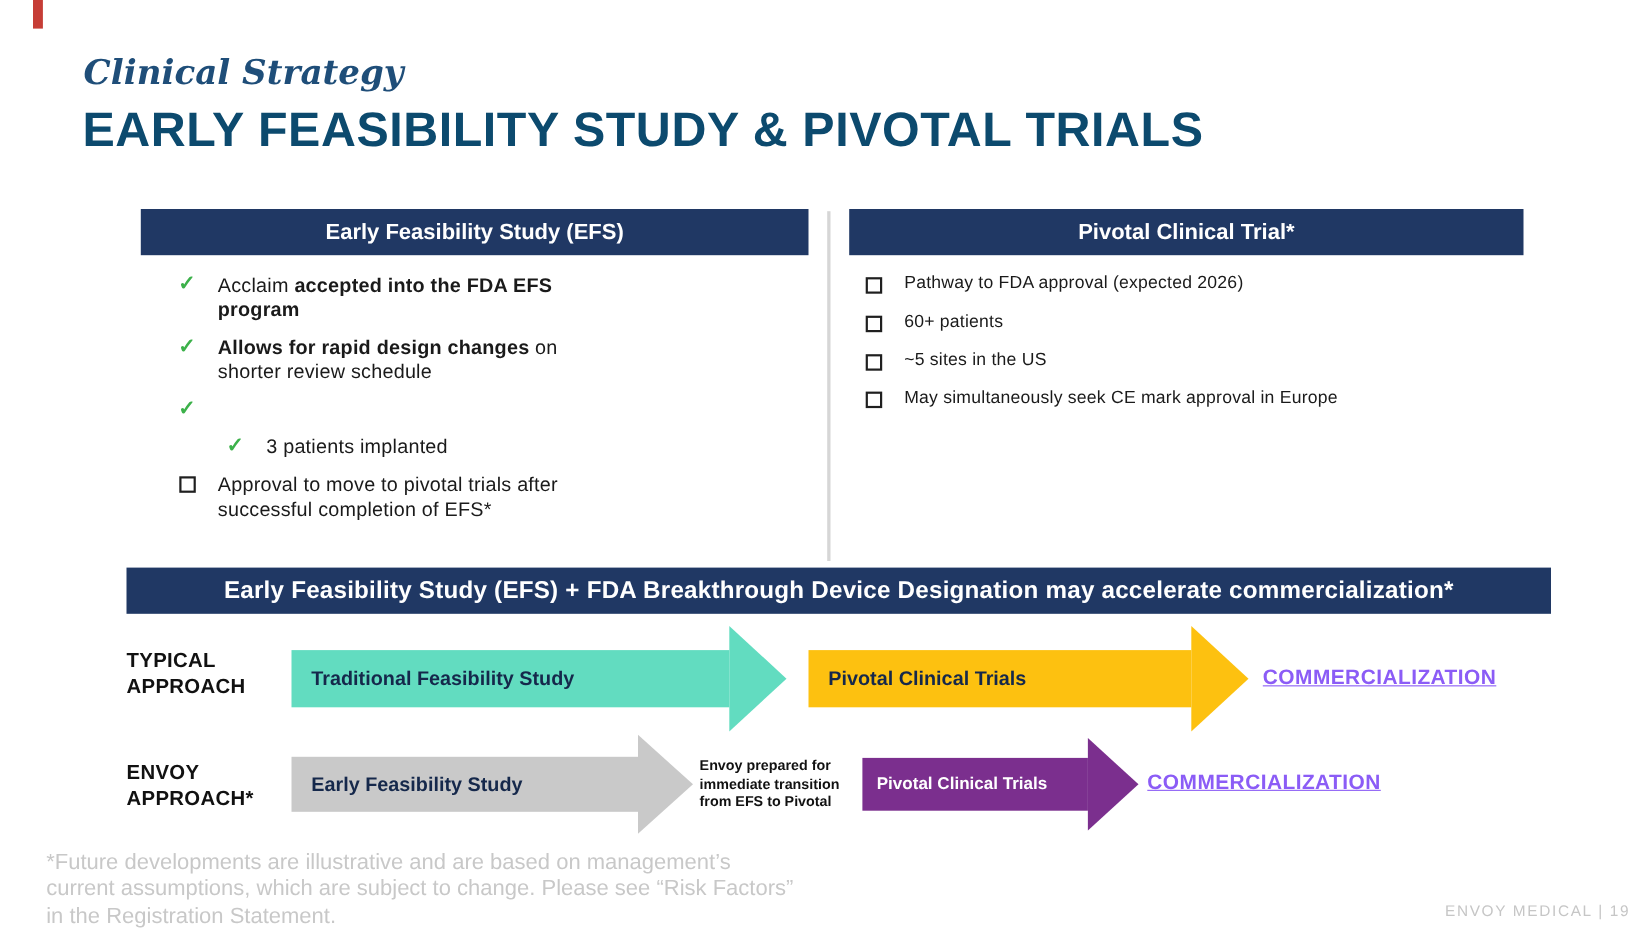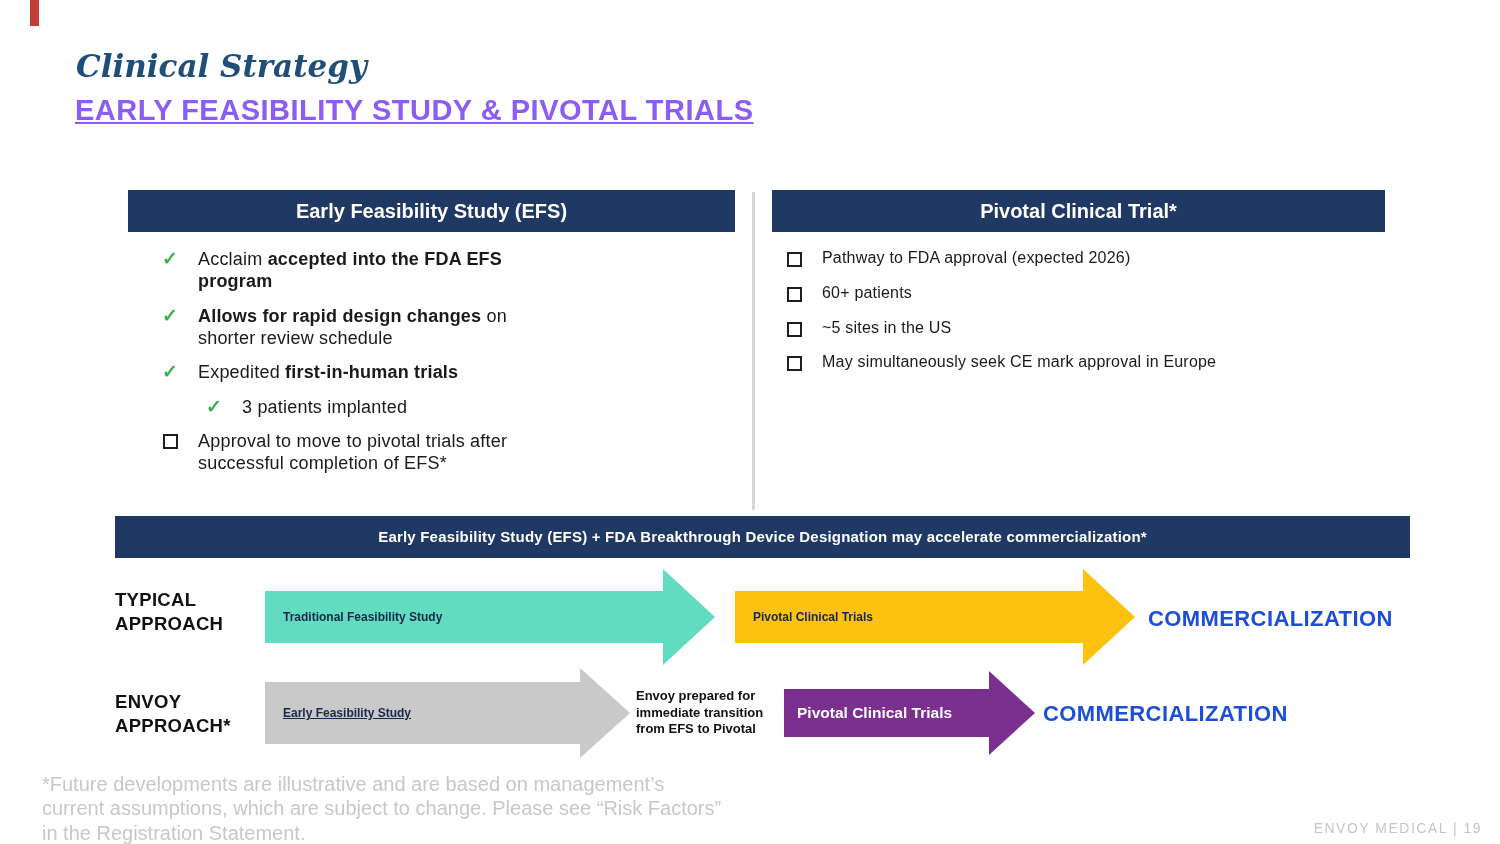--- a/index.html
+++ b/index.html
@@ -9,21 +9,21 @@
     font-family: "Liberation Sans", sans-serif; color: #1a1a1a; padding-left: 28px;
   }
   .accent { position: absolute; left: 30px; top: 0; width: 9px; height: 26px; background: #c63d36; }
   .kicker {
     position: absolute; left: 76px; top: 48px;
     font-family: "DejaVu Serif", serif; font-style: italic; font-weight: 700;
     font-size: 31px; color: #1f4e79;
   }
   .title {
     position: absolute; left: 75px; top: 94px; margin: 0;
-    font-size: 29px; font-weight: 700; letter-spacing: 0.5px; color: #8b5cf6; text-decoration: underline;
+    font-size: 44px; font-weight: 700; letter-spacing: 0.5px; color: #0c4a6e;
   }
   .panel-header {
     position: absolute; top: 190px; height: 42px; background: #203864;
     color: #fff; font-weight: 700; font-size: 20px; text-align: center; line-height: 42px;
   }
   .efs-header { left: 128px; width: 607px; }
   .piv-header { left: 772px; width: 613px; }
   .divider { position: absolute; left: 752px; top: 192px; width: 3px; height: 318px; background: #d6d6d6; }
 
   .efs-list { position: absolute; left: 162px; top: 248px; width: 440px; }
@@ -33,51 +33,51 @@
   .piv-list .li { margin-bottom: 15px; font-size: 16px; }
   .piv-list .txt { width: 560px; }
   .check { color: #3cb14a; font-weight: 700; font-size: 19px; width: 36px; flex: 0 0 36px; line-height: 1.15; }
   .sub { margin-left: 44px; }
   .sqwrap { width: 36px; flex: 0 0 36px; }
   .sq { display: block; width: 11px; height: 11px; border: 2.5px solid #1f1f1f; margin: 4px 0 0 1px; }
   b { font-weight: 700; }
 
   .banner {
     position: absolute; left: 115px; top: 516px; width: 1295px; height: 42px;
-    background: #203864; color: #fff; font-weight: 700; font-size: 15px;
+    background: #203864; color: #fff; font-weight: 700; font-size: 22px;
     text-align: center; line-height: 42px; letter-spacing: 0.2px;
   }
 
   .rowlabel {
     position: absolute; font-weight: 700; font-size: 18.5px; color: #111;
     line-height: 1.28; white-space: pre-line; letter-spacing: 0.3px;
   }
   .lab-typical { left: 115px; top: 588px; }
   .lab-envoy { left: 115px; top: 690px; }
 
   .arrow { position: absolute; display: flex; align-items: center; }
   .abody {
     display: flex; align-items: center; height: 52px; padding-left: 18px;
-    font-weight: 700; font-size: 12px; color: #15284b; box-sizing: border-box; white-space: nowrap;
+    font-weight: 700; font-size: 18px; color: #15284b; box-sizing: border-box; white-space: nowrap;
   }
   .ahead { width: 0; height: 0; border-top: 48px solid transparent; border-bottom: 48px solid transparent; }
   .arr-teal { left: 265px; top: 569px; }
   .arr-teal .abody { width: 398px; background: #62dcc0; }
   .arr-teal .ahead { border-left: 52px solid #62dcc0; }
   .arr-yellow { left: 735px; top: 569px; }
   .arr-yellow .abody { width: 348px; background: #fdc110; }
   .arr-yellow .ahead { border-left: 52px solid #fdc110; }
   .arr-gray { left: 265px; top: 668px; }
-  .arr-gray .abody { width: 315px; background: #c9c9c9; height: 62px; text-decoration: underline; }
+  .arr-gray .abody { width: 315px; background: #c9c9c9; height: 50px; }
   .arr-gray .ahead { border-top-width: 45px; border-bottom-width: 45px; border-left: 50px solid #c9c9c9; }
   .arr-purple { left: 784px; top: 671px; }
   .arr-purple .abody { width: 205px; background: #7b2f8e; height: 48px; color: #ffffff; font-size: 15.5px; padding-left: 13px; }
   .arr-purple .ahead { border-top-width: 42px; border-bottom-width: 42px; border-left: 46px solid #7b2f8e; }
 
-  .endlabel { position: absolute; font-weight: 700; font-size: 22px; color: #1d4ed8; letter-spacing: 0.4px; }
+  .endlabel { position: absolute; font-weight: 700; font-size: 19px; color: #8b5cf6; letter-spacing: 0.4px; text-decoration: underline; }
   .end-typical { left: 1148px; top: 606px; }
   .end-envoy { left: 1043px; top: 701px; }
 
   .note {
     position: absolute; left: 636px; top: 666px; width: 138px; height: 94px;
     display: flex; align-items: center; justify-content: center; text-align: left;
     font-weight: 700; font-size: 13px; line-height: 1.28; color: #111;
   }
 
   .disclaimer { position: absolute; left: 42px; top: 772px; width: 680px; font-size: 20px; line-height: 1.22; color: #c8c8c8; }
@@ -104,21 +104,20 @@
     <div class="li">
       <span class="check">✓</span>
       <span class="txt"><span>Acclaim </span><b>accepted into the FDA EFS program</b><span></span></span>
     </div>
     <div class="li">
       <span class="check">✓</span>
       <span class="txt"><span></span><b>Allows for rapid design changes</b><span> on shorter review schedule</span></span>
     </div>
     <div class="li">
       <span class="check">✓</span>
-      <span class="txt"><span>Expedited </span><b>first-in-human trials</b><span></span></span>
     </div>
     <div class="li sub">
       <span class="check">✓</span>
       <span class="txt">3 patients implanted</span>
     </div>
     <div class="li">
       <span class="sqwrap">
           <span class="sq"></span>
         </span>
       <span class="txt">Approval to move to pivotal trials after successful completion of EFS*</span>

